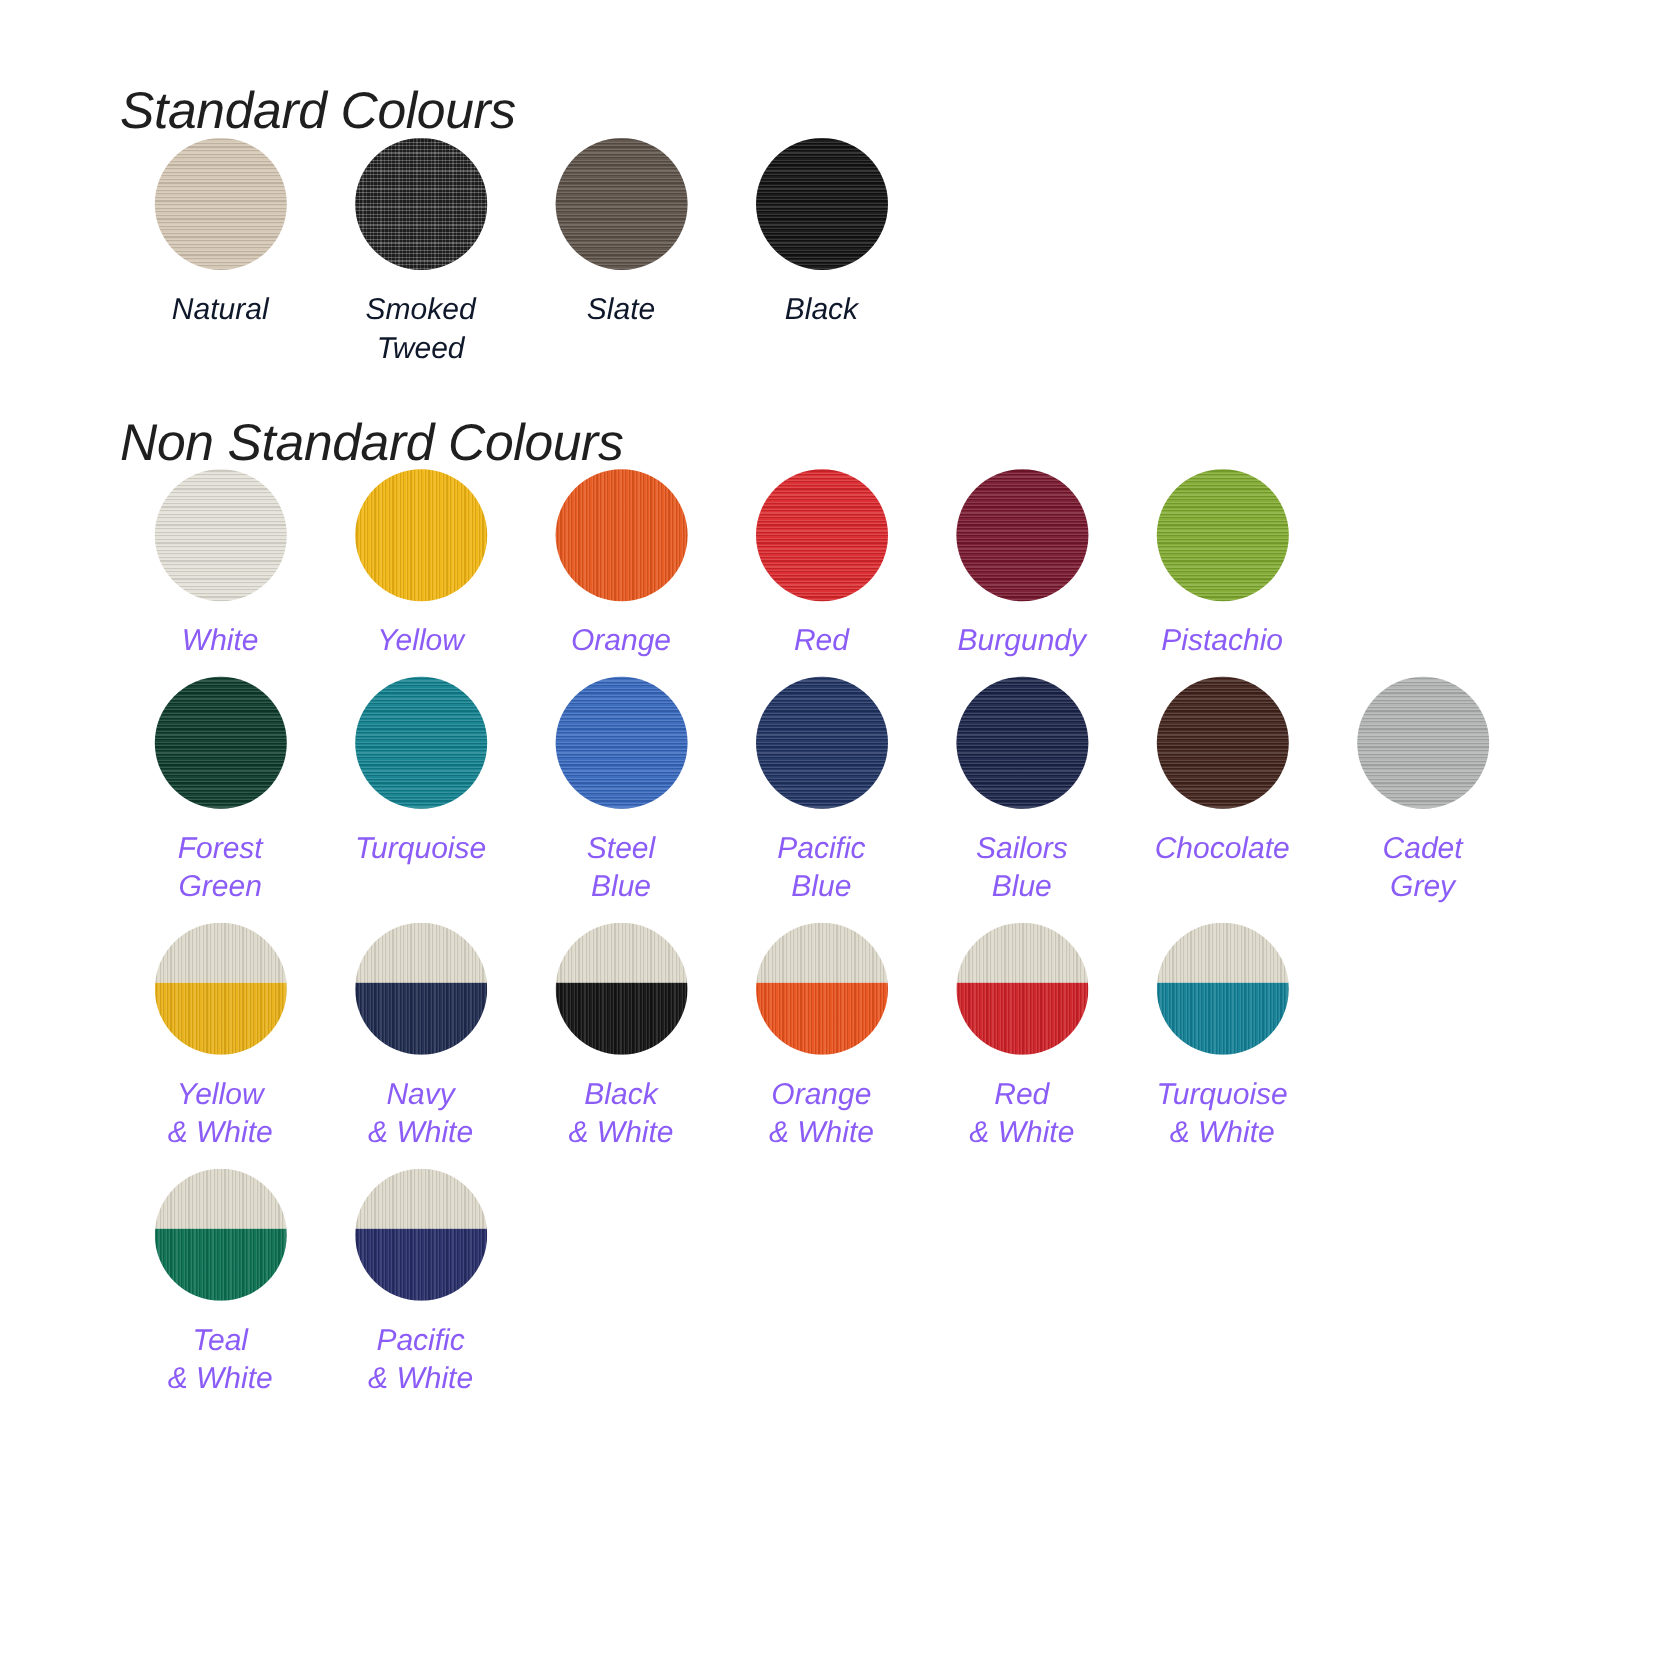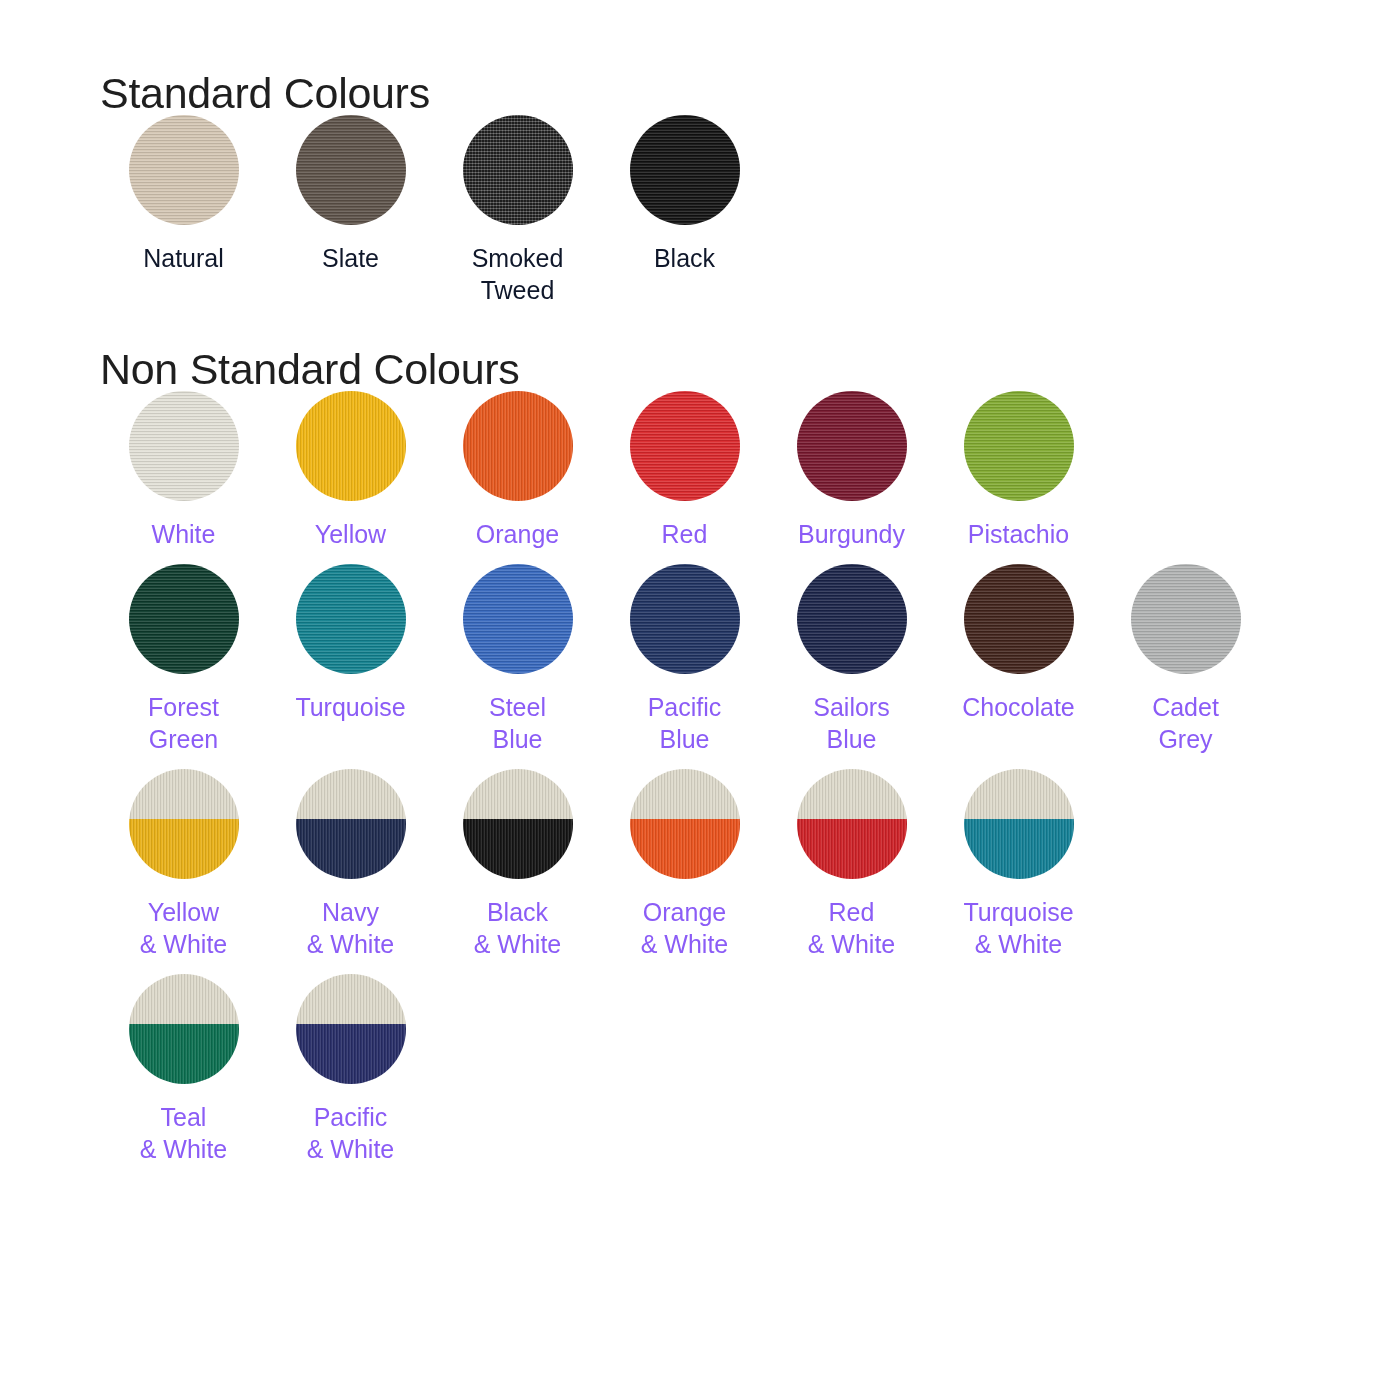--- a/index.html
+++ b/index.html
@@ -13,20 +13,21 @@
     font-family: "Liberation Sans", "DejaVu Sans", sans-serif;
     color: #2b2b2b;
     overflow: hidden;
   }
   .page {
     position: relative;
     width: 1400px;
     height: 1400px;
     padding: 0;
     box-sizing: border-box;
+    font-style: italic;
   }
   .section {
     padding-left: 100px;
   }
   .section-title {
     font-size: 43px;
     font-weight: 300;
     letter-spacing: -0.3px;
     color: #1f1f1f;
     line-height: 1;
@@ -142,34 +143,34 @@
           <div class="swatch-cell">
             <div class="swatch-wrap">
               <div class="swatch" style="background: rgb(211, 197, 178);">
                 <div class="tex tex-horiz"></div>
               </div>
             </div>
             <div class="label">Natural</div>
           </div>
           <div class="swatch-cell">
             <div class="swatch-wrap">
-              <div class="swatch" style="background: rgb(91, 80, 71);">
-                <div class="tex tex-horiz"></div>
-              </div>
-            </div>
-            <div class="label">Slate</div>
-          </div>
-          <div class="swatch-cell">
-            <div class="swatch-wrap">
               <div class="swatch" style="background: rgb(42, 42, 42);">
                 <div class="tex tex-tweed"></div>
               </div>
             </div>
             <div class="label">Smoked
 Tweed</div>
+          </div>
+          <div class="swatch-cell">
+            <div class="swatch-wrap">
+              <div class="swatch" style="background: rgb(91, 80, 71);">
+                <div class="tex tex-horiz"></div>
+              </div>
+            </div>
+            <div class="label">Slate</div>
           </div>
           <div class="swatch-cell">
             <div class="swatch-wrap">
               <div class="swatch" style="background: rgb(17, 17, 17);">
                 <div class="tex tex-horiz"></div>
               </div>
             </div>
             <div class="label">Black</div>
           </div>
         </div>

